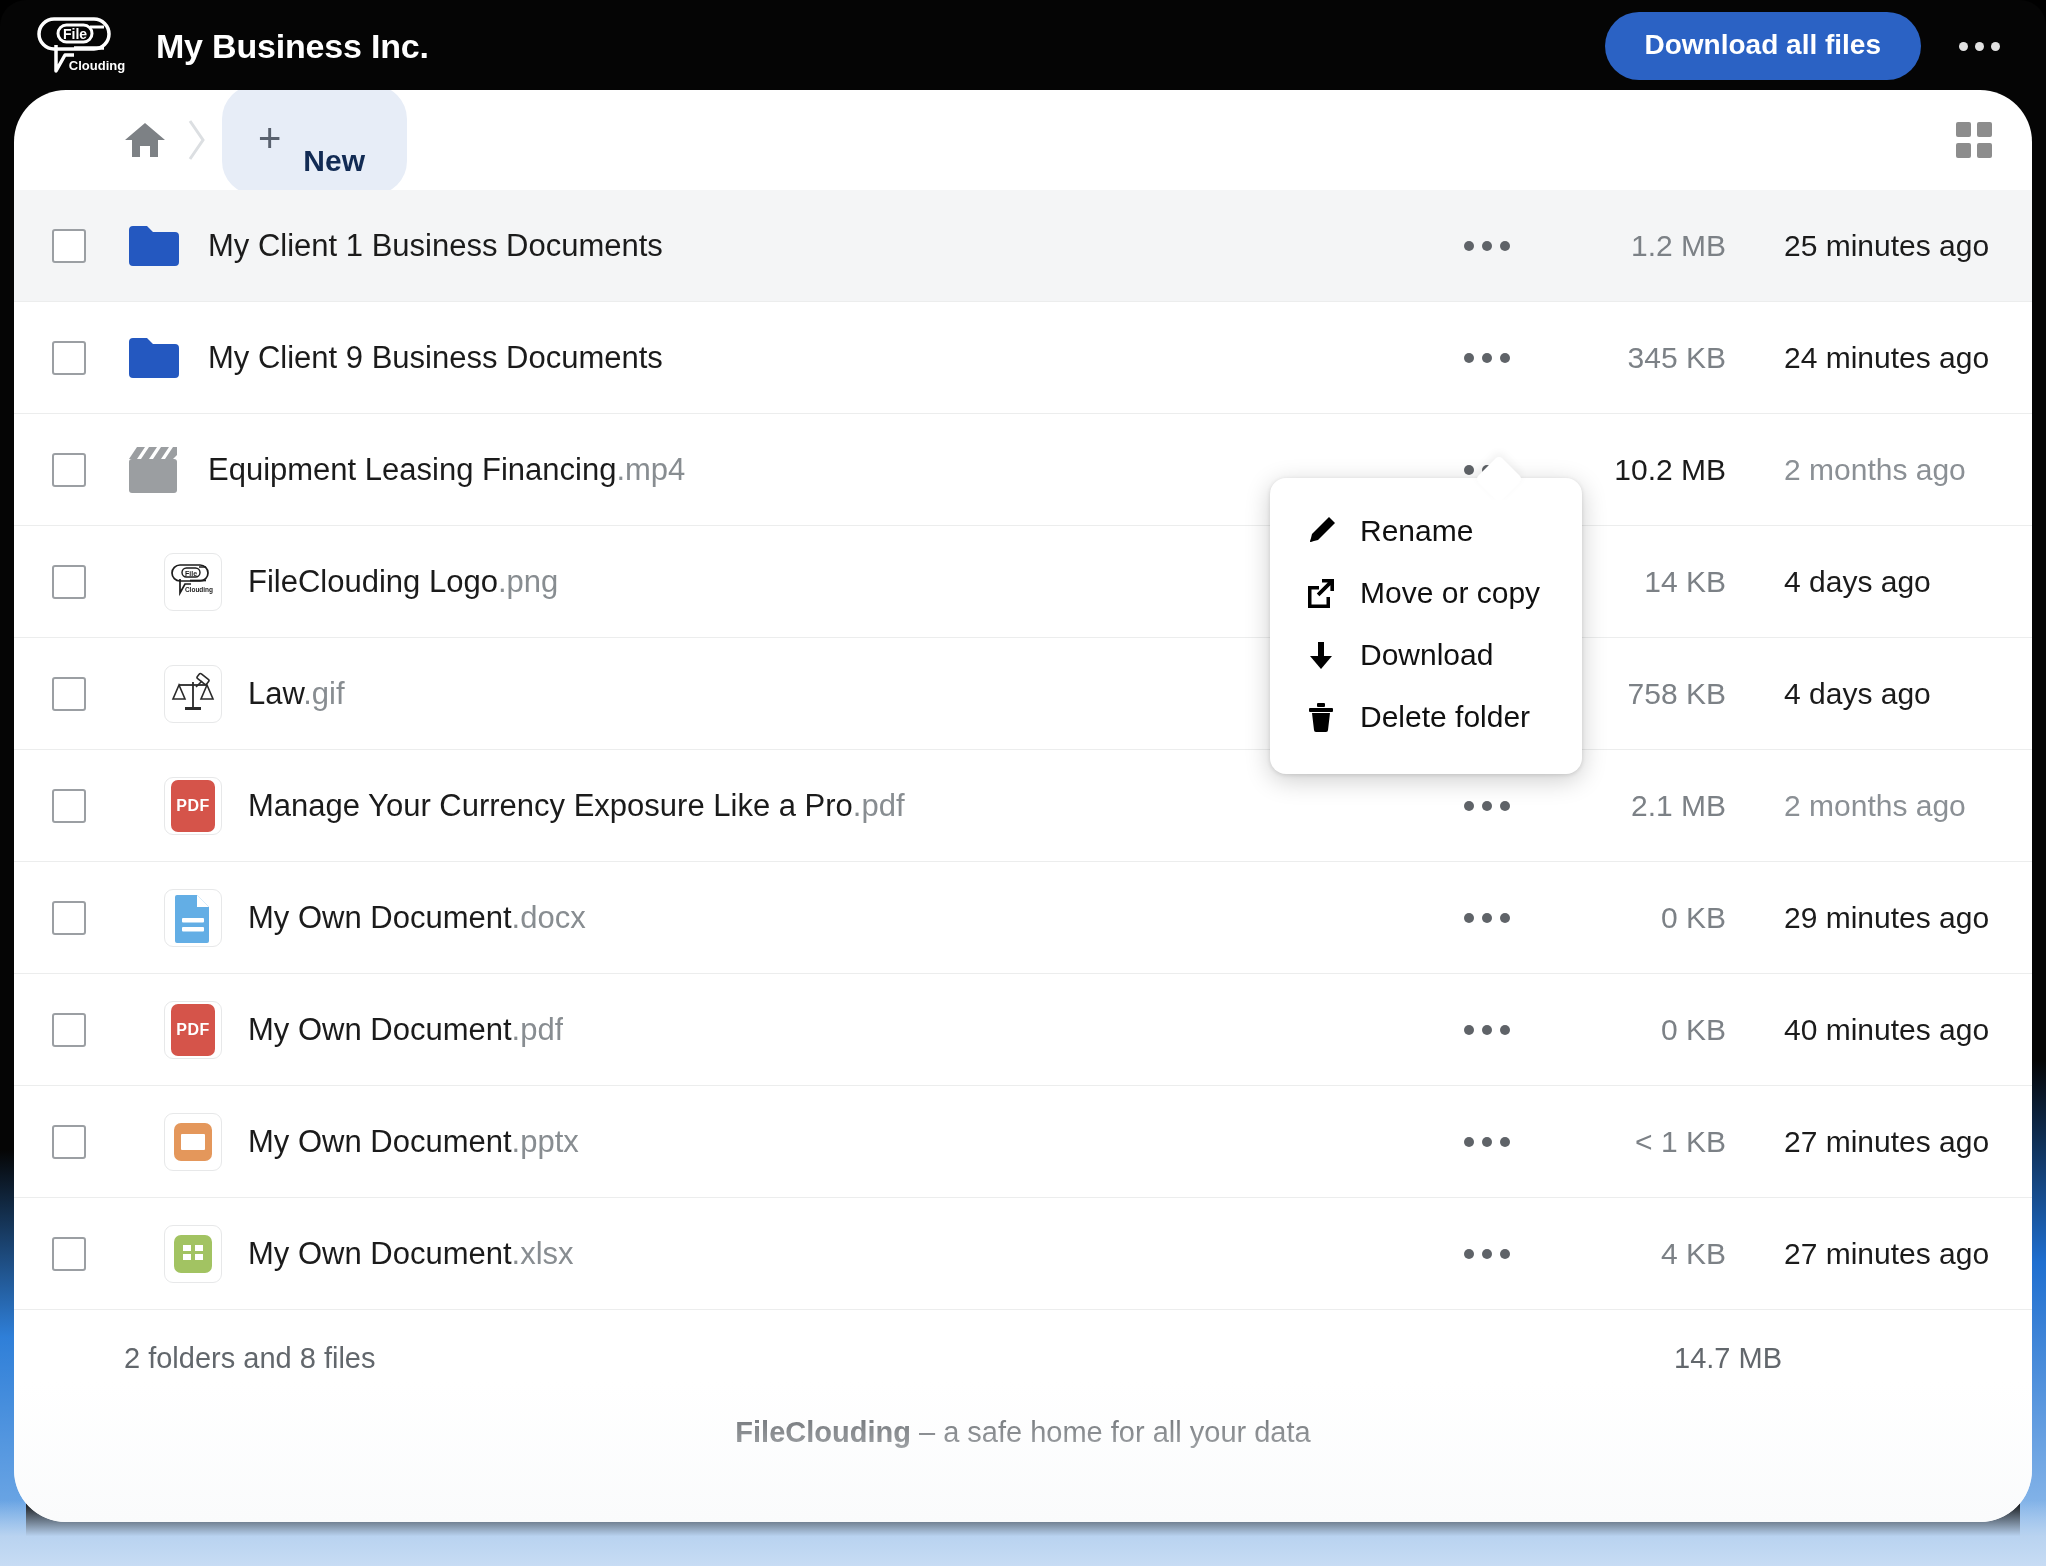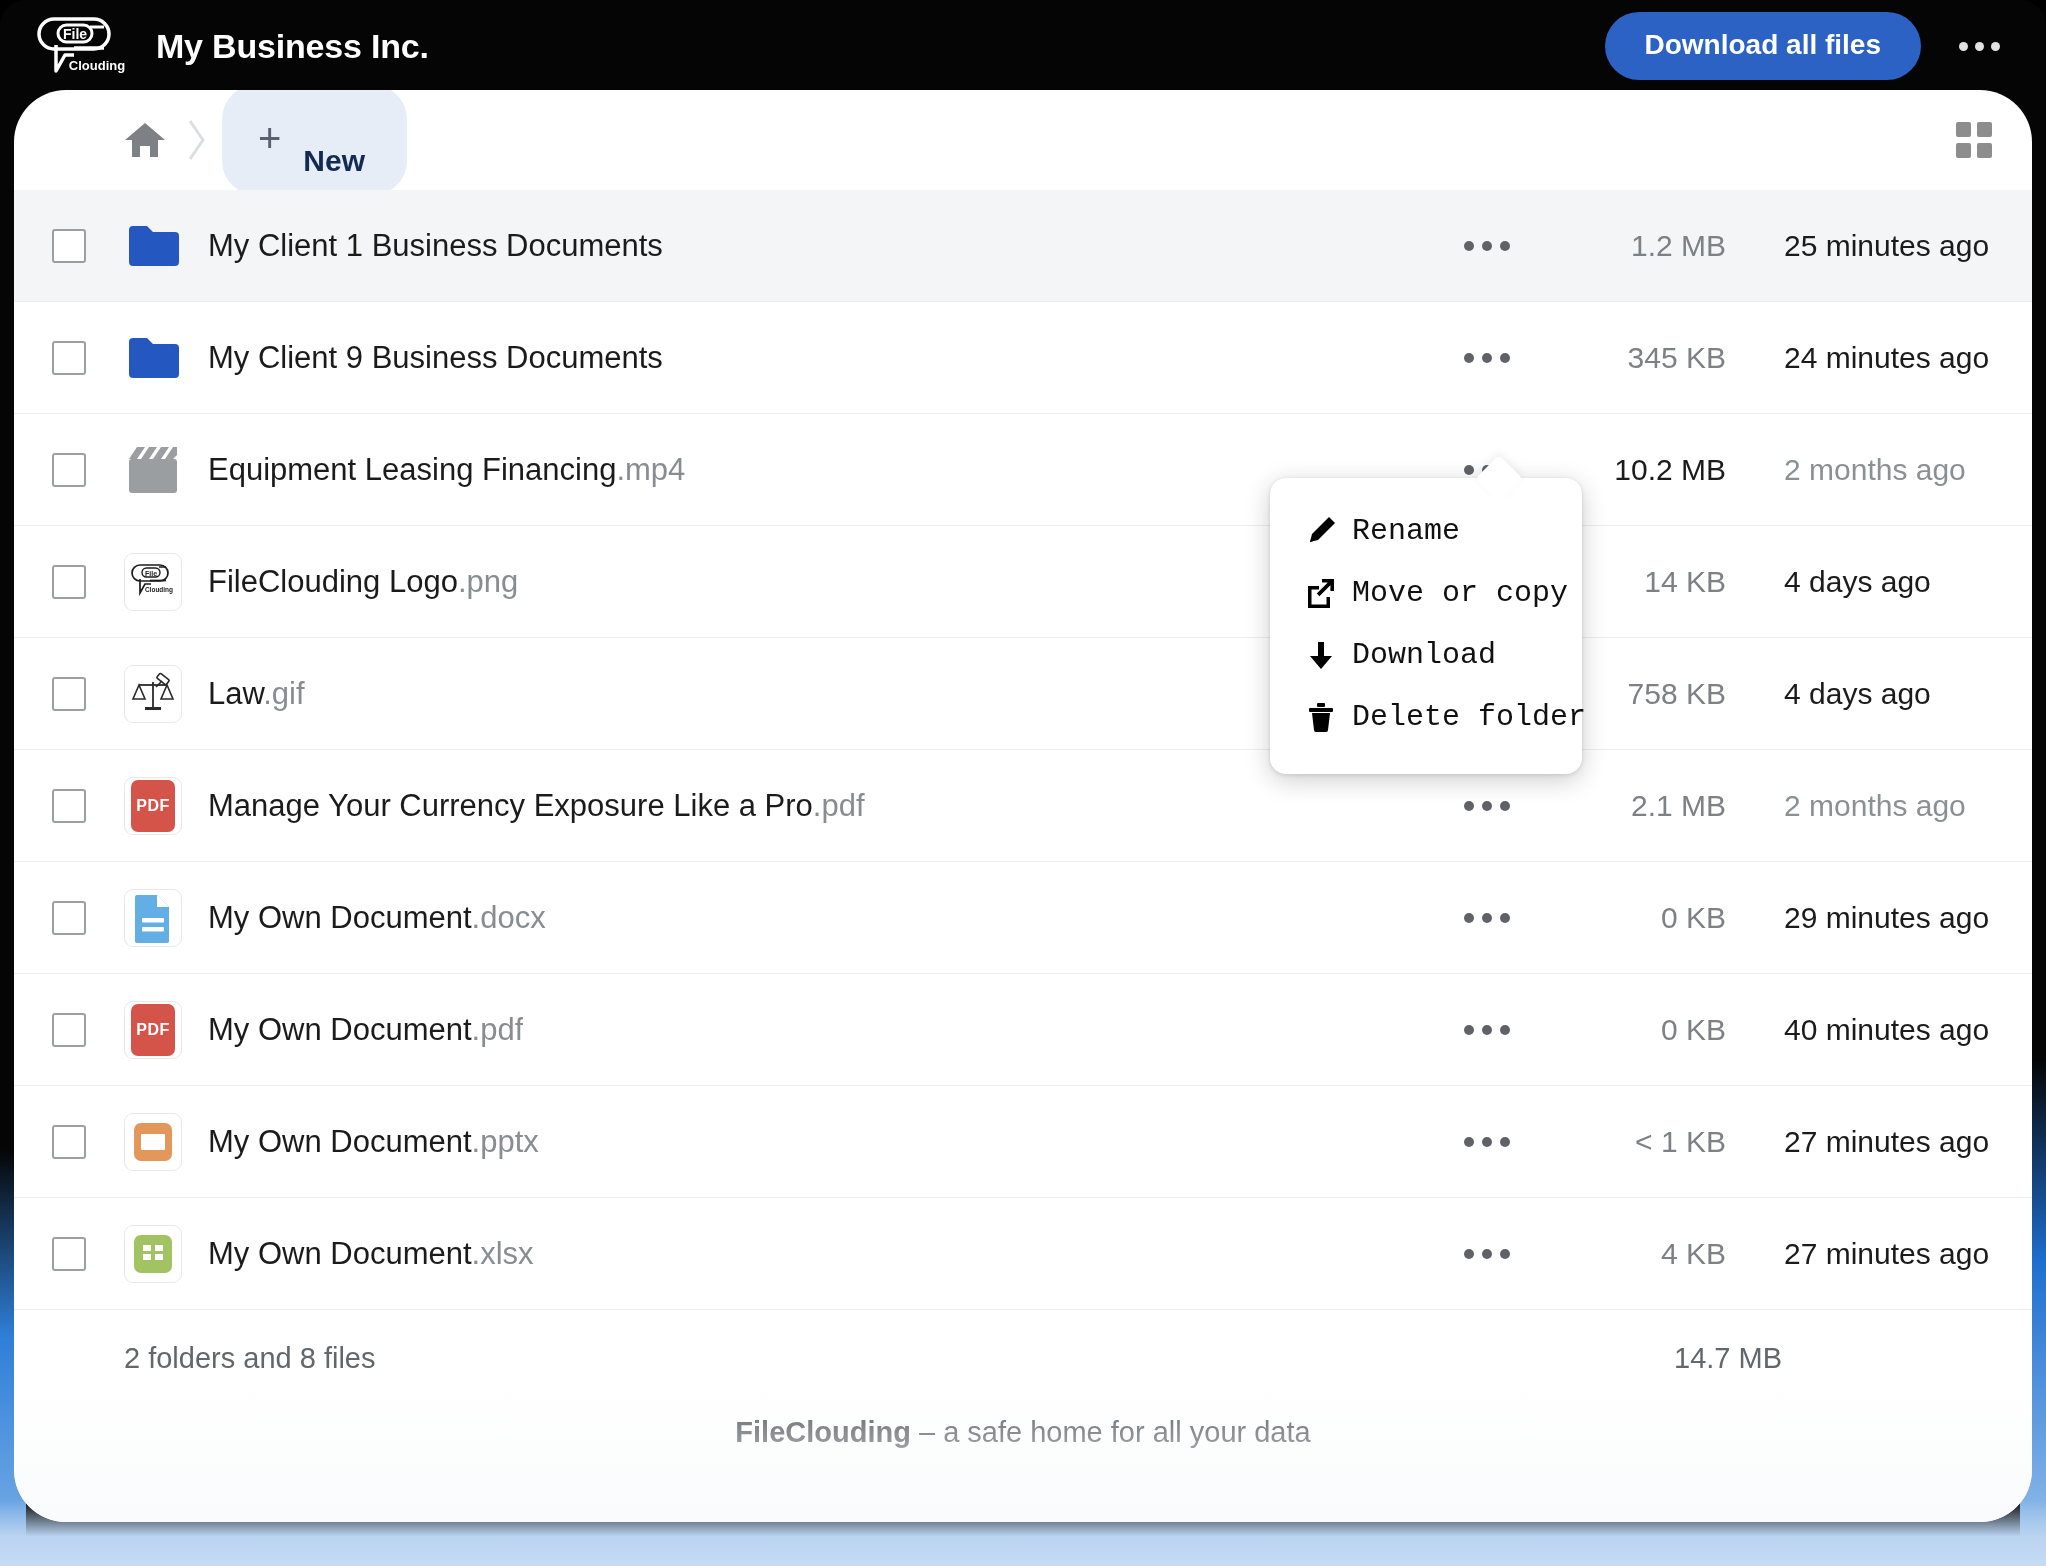--- a/index.html
+++ b/index.html
@@ -146,21 +146,21 @@
   .size { font-size: 30px; color: #7c8186; }
   .size.dark { color: #1b1b1b; }
   .mod { font-size: 30px; color: #1b1b1b; }
   .mod.muted { color: #8b9095; }
 
   .kebab { display: flex; align-items: center; gap: 8px; padding: 14px 10px; cursor: pointer; }
   .kebab i { width: 10px; height: 10px; border-radius: 50%; background: #5f6368; display: block; }
 
   
   .icn { width: 58px; height: 58px; flex: none; display: flex; align-items: center; justify-content: center; }
-  .icn-box { width: 58px; height: 58px; border: 1px solid #e7e8e9; border-radius: 9px; background:#fff; display:flex; align-items:center; justify-content:center; flex: none; }
+  .icn-box { width: 58px; height: 58px; border: 1px solid #e7e8e9; border-radius: 9px; background:#fff; display:flex; align-items:center; justify-content:center; flex: none; margin-left: 40px; }
   .badge {
     width: 44px; height: 52px; border-radius: 7px;
     color: #fff; font-size: 16px; font-weight: bold;
     display: flex; align-items: center; justify-content: center;
     letter-spacing: 0.5px;
   }
   .badge.pdf { background: #d5544a; }
 
   
   .summary {
@@ -193,25 +193,24 @@
     position: absolute;
     top: -16px; left: 212px;
     width: 34px; height: 34px;
     background: #ffffff;
     transform: rotate(45deg);
     border-radius: 5px;
     box-shadow: -3px -3px 8px rgba(0,0,0,0.06);
   }
   .ctxitem {
     position: relative;
-    display: flex; align-items: center; gap: 14px;
+    display: flex; align-items: center; gap: 22px;
     padding: 14px 26px 14px 34px;
     cursor: pointer;
     background: #fff;
-    font-family: Liberation Mono, monospace;
   }
   .ctxitem .ci { width: 34px; height: 34px; flex: none; display: flex; align-items: center; justify-content: center; }
   .ctxitem .cl { font-size: 30px; color: #101010; white-space: nowrap; }
 </style>
 </head>
 <body>
 
 <div id="app">
 
   <div class="bg-blue-left"></div>

